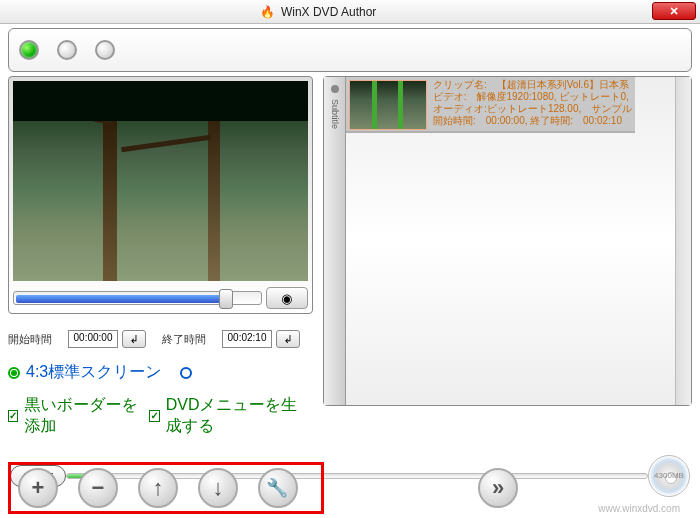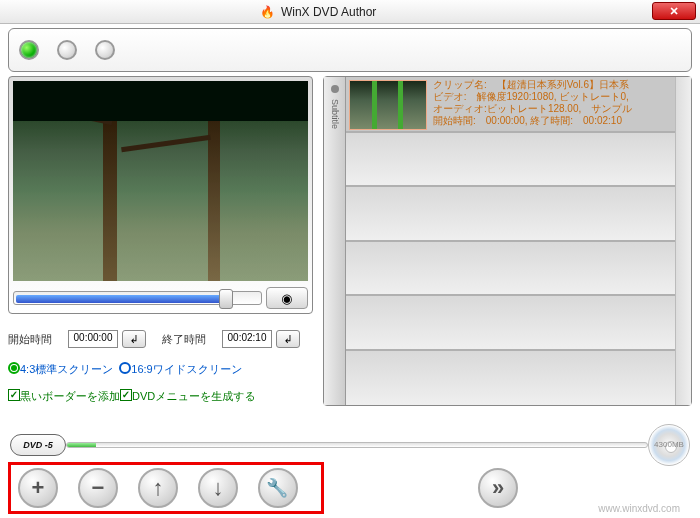--- a/index.html
+++ b/index.html
@@ -33,33 +33,33 @@
   .seekbar { flex:1; height:14px; background:linear-gradient(#eee,#fff); border:1px solid #999; border-radius:3px; position:relative;}
   .seekbar-fill { position:absolute; left:2px; top:3px; height:8px; width:85%; background:linear-gradient(#6af,#35c); border-radius:2px;}
   .seekbar-knob { position:absolute; left:83%; top:-3px; width:14px; height:20px; background:linear-gradient(#fff,#ccc); border:1px solid #888; border-radius:3px;}
   .snap-btn { width:42px; height:22px; background:linear-gradient(#fff,#d8d8d8); border:1px solid #999; border-radius:4px; display:flex; align-items:center; justify-content:center; font-size:13px;}
 
   .time-row { display:flex; align-items:center; margin-top:16px; gap:4px;}
   .time-row .lbl { font-size:11px; color:#333;}
   .time-input { width:50px; height:18px; border:1px solid #888; background:#fff; font-size:10px; text-align:center; padding-top:1px;margin-left:12px;}
   .skip-btn { width:24px; height:18px; background:linear-gradient(#fff,#ddd); border:1px solid #888; border-radius:3px; display:flex; align-items:center; justify-content:center;}
 
-  .opt-row { margin-top:14px; font-size:11px; color:#0058cc; display:flex; align-items:flex-start; }
+  .opt-row { margin-top:14px; font-size:16px; color:#0058cc; display:flex; align-items:center; gap:6px;}
   .radio { width:12px;height:12px;border-radius:50%;border:2px solid #0a0;display:inline-flex;align-items:center;justify-content:center;}
   .radio.sel::after {content:"";width:6px;height:6px;border-radius:50%;background:#0a0;}
   .radio2 { width:12px;height:12px;border-radius:50%;border:2px solid #0058cc;display:inline-block;}
   .check { width:12px;height:12px;border:1px solid #070;display:inline-flex;align-items:center;justify-content:center;background:#fff;}
   .check::after{content:"✓";font-size:10px;color:#070;font-weight:bold;line-height:1;}
 
   .right-pane { flex:1; border:1px solid #888; border-radius:4px; margin-left:10px; background:linear-gradient(#eee,#fff,#eee); display:flex; height:330px;}
   .subtitle-tab { width:22px; background:linear-gradient(90deg,#eee,#ccc); border-right:1px solid #999; display:flex; flex-direction:column; align-items:center; padding-top:8px;}
   .sub-dot { width:8px;height:8px;border-radius:50%;background:#888;margin-bottom:6px;}
   .sub-text { writing-mode:vertical-rl; font-size:9px; color:#666;}
 
-  .clip-list { flex:1; display:flex; flex-direction:column;}
+  .clip-list { flex:1; display:flex; flex-direction:row;}
   .clip-row { height:56px; border-bottom:2px solid #b0b0b0; display:flex; background:linear-gradient(#d9d9d9,#efefef);}
   .clip-row.first { background:#c8c8c8;}
   .thumb { width:78px; height:50px; margin:3px; border:1px solid #ea8; background:#223; position:relative; overflow:hidden;}
   .thumb-inner { position:absolute; inset:0; background:linear-gradient(180deg,#1a2a1a,#4a614a 40%,#7a8a6a);}
   .thumb .tt1 {position:absolute;left:22px;top:0;width:5px;height:50px;background:#4a3;}
   .thumb .tt2 {position:absolute;left:48px;top:0;width:5px;height:50px;background:#4a3;}
   .clip-info { flex:1; font-size:10px; line-height:12px; color:#c66b10; padding:2px 3px; font-family:sans-serif; white-space:nowrap; overflow:hidden;}
   .scroll-col { width:16px; background:linear-gradient(90deg,#ddd,#efefef); border-left:1px solid #bbb;}
 
   
@@ -131,21 +131,20 @@
         <div class="skip-btn">
             <span>↲</span>
           </div>
       </div>
 
       <div class="opt-row">
         <span class="radio sel"></span>
         <span>4:3標準スクリーン</span>
         <span style="width:6px;"></span>
         <span class="radio2"></span>
-        <span>16:9ワイドスクリーン</span>
       </div>
 
       <div class="opt-row" style="color:#007a00; margin-top:12px;">
         <span class="check"></span>
         <span style="color:#007a00;">黒いボーダーを添加</span>
         <span class="check"></span>
         <span style="color:#007a00;">DVDメニューを生成する</span>
       </div>
     </div>
 

